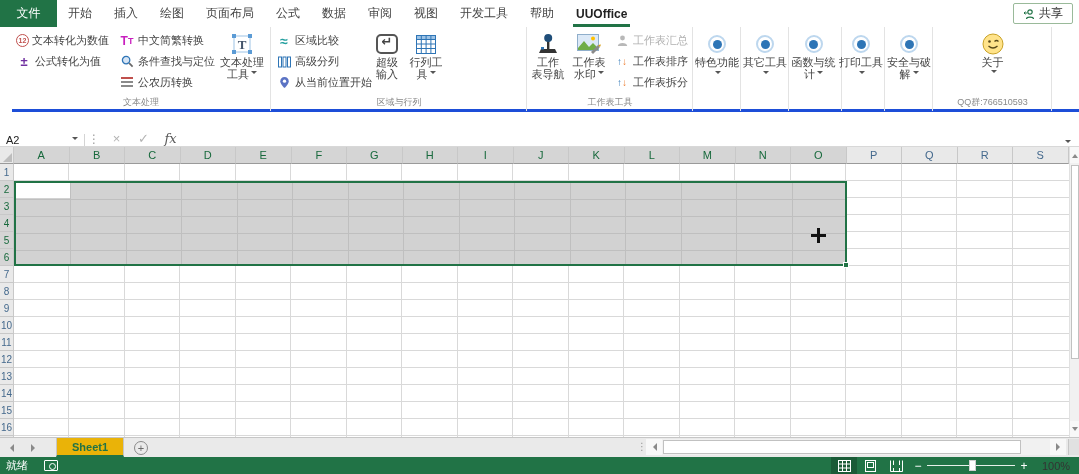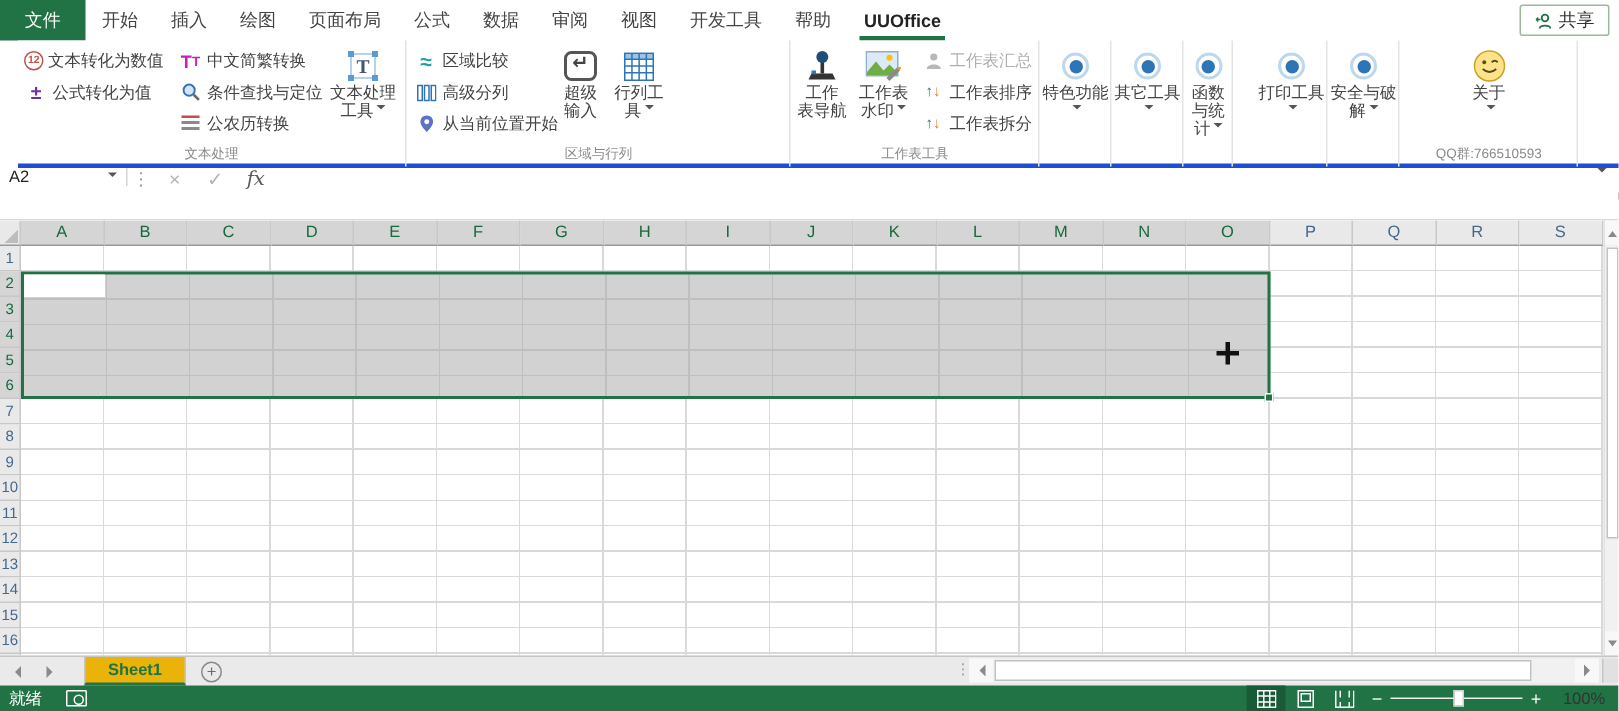--- a/index.html
+++ b/index.html
@@ -43,21 +43,21 @@
   .arrL-icon::after { content:"←"; }
   .arrR-icon { color:#5b9bd5; font-weight:bold; font-size:13px; }
   .arrR-icon::after { content:"→"; }
   .circle-icon { width:18px; height:18px; border:2px solid #bdd7ee; border-radius:50%; display:flex; align-items:center; justify-content:center; }
   .circle-icon::after { content:""; width:9px; height:9px; border-radius:50%; background:#2e75b6; }
   .enter-icon { width:22px; height:20px; border:2px solid #555; border-radius:5px; color:#444; font-size:13px; font-weight:bold; }
   .enter-icon::after { content:"↵"; }
   .sort-icon span { font-size:10px; font-weight:bold; }
 
   
-  #formulabar { left:0; top:112px; width:1079px; height:35px; background:#fff; border-bottom:1px solid #d8d8d8; display:flex; align-items:flex-start; }
+  #formulabar { left:0; top:112px; width:1079px; height:35px; background:#fff; border-bottom:1px solid #d8d8d8; display:flex; align-items:flex-end; }
   .namebox { width:85px; border-right:1px solid #d4d4d4; display:flex; align-items:center; padding:0 6px; font-size:11px; color:#222; position:relative; }
   .namebox .caret { position:absolute; right:6px; }
   .fdots { width:18px; display:flex; align-items:center; justify-content:center; color:#a0a0a0; font-size:12px; }
   .fbtn { width:27px; display:flex; align-items:center; justify-content:center; color:#b3b3b3; font-size:13px; }
   .fx { font-family:"DejaVu Serif","Liberation Serif",serif; font-style:italic; color:#5a5a5a; font-size:13px; }
   .finput { flex:1; border-left:1px solid #e3e3e3; }
   .fchev { width:24px; display:flex; align-items:center; justify-content:center; }
 
   
   #grid { left:0; top:147px; width:1069px; height:290px; background:#fff; overflow:hidden; }
@@ -321,21 +321,21 @@
   <div class="rgroup" style="left:730px;width:47px">
     <div class="gcontent">
         <div class="bigbtn" style="width:47px">
       <span class="bicon">
             <span class="circle-icon"></span>
           </span>
       <span><span>其它工具</span><i class="caret"></i></span>
     </div>
       </div>
   </div>
-  <div class="rgroup" style="left:778px;width:32px">
+  <div class="rgroup" style="left:778px;width:52px">
     <div class="gcontent">
         <div class="bigbtn" style="width:47px">
       <span class="bicon">
             <span class="circle-icon"></span>
           </span>
       <span><span>函数与统计</span><i class="caret"></i></span>
     </div>
       </div>
   </div>
   <div class="rgroup" style="left:826px;width:47px">

